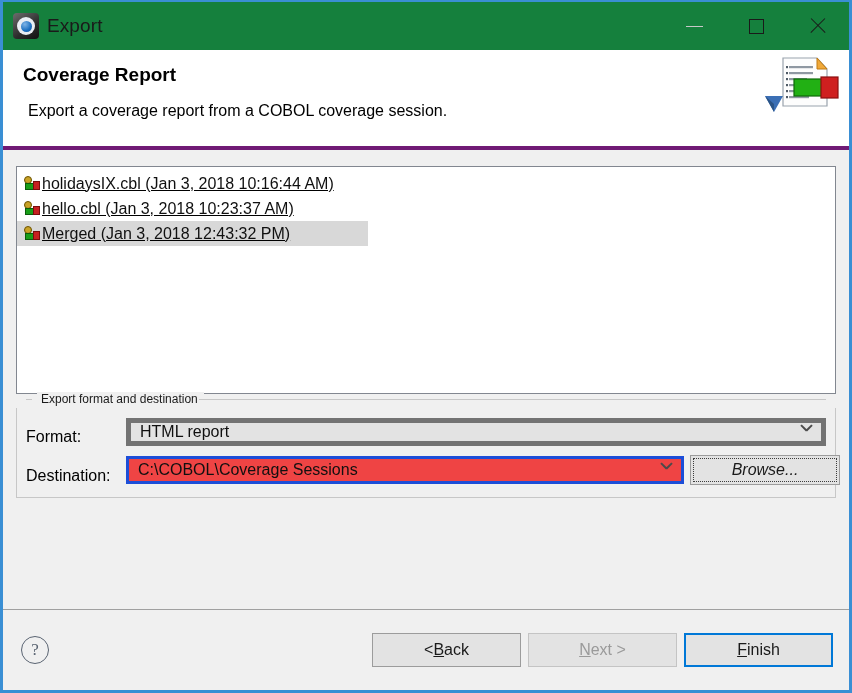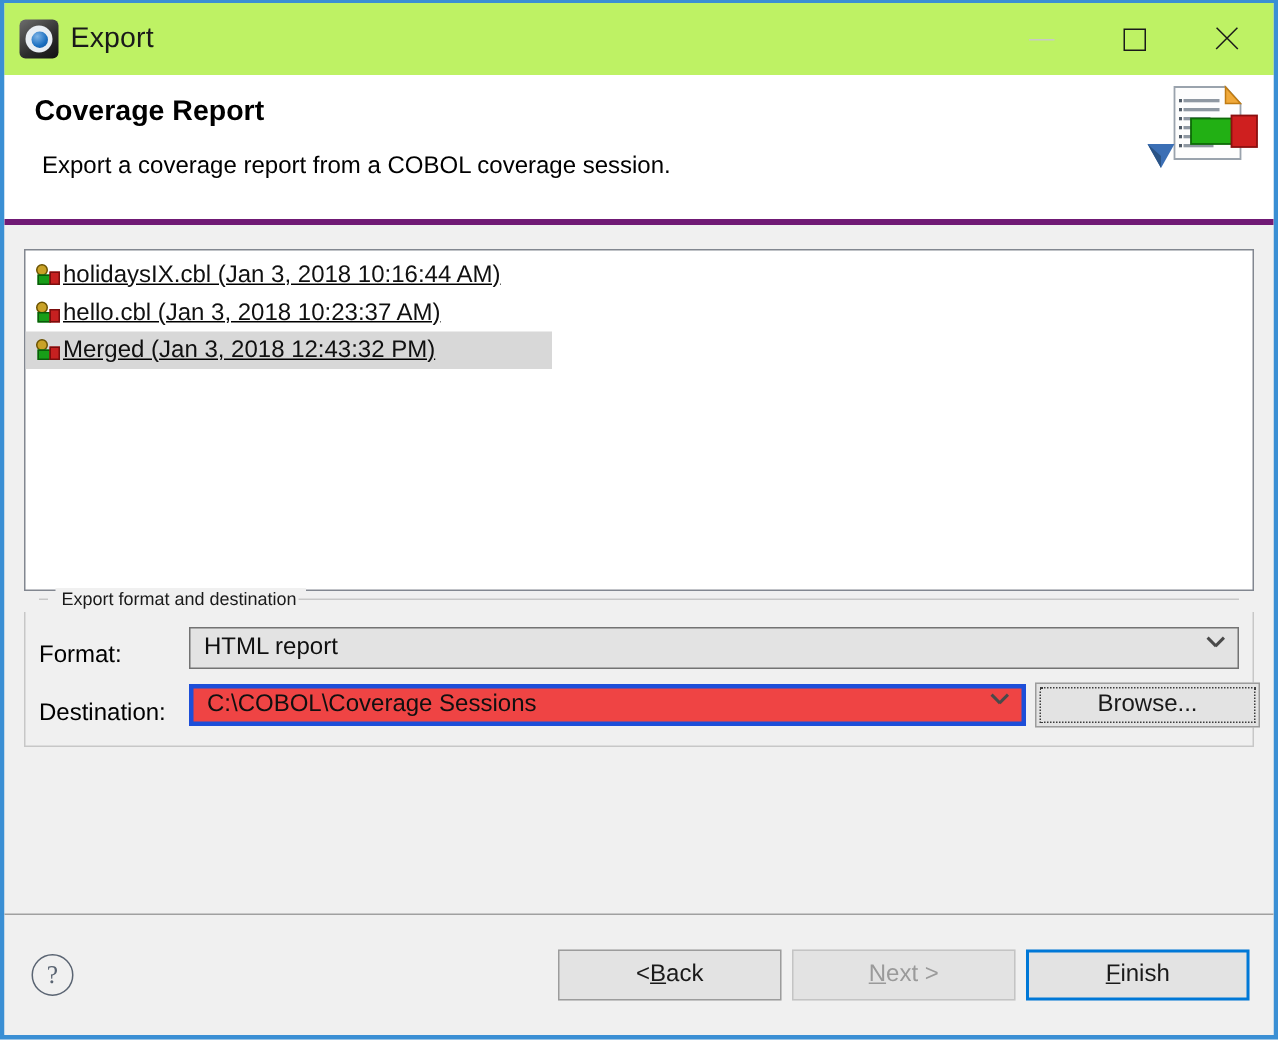--- a/index.html
+++ b/index.html
@@ -24,21 +24,21 @@
     border-top: 2px solid #3a8fd4;
     border-bottom: 3px solid #3a8fd4;
     background: #f0f0f0;
     display: flex;
     flex-direction: column;
   }
 
   
   .titlebar {
     height: 48px;
-    background: #bef264;
+    background: #15803d;
     display: flex;
     align-items: center;
     flex: 0 0 auto;
     position: relative;
   }
   .title-icon {
     width: 26px;
     height: 26px;
     margin-left: 10px;
     margin-right: 8px;
@@ -282,22 +282,23 @@
     box-sizing: border-box;
     display: flex;
     align-items: center;
     font-size: 16px;
     color: #101010;
     padding-left: 9px;
     padding-right: 30px;
   }
   .combo.readonly {
     background: #e3e3e3;
-    border: 1px solid #737373;
+    border: 5px solid #737373;
     flex: 1 1 auto;
+    align-items: flex-end;
   }
   .combo.editable {
     background: #ef4444;
     border: 3px solid #1d4ed8;
     width: 558px;
     flex: 0 0 auto;
   }
   .chev {
     position: absolute;
     right: 9px;
@@ -325,20 +326,21 @@
     background: #e3e3e3;
     border: 1px solid #9c9c9c;
     font-family: "Liberation Sans", sans-serif;
     font-size: 16px;
     color: #1a1a1a;
     display: flex;
     align-items: center;
     justify-content: center;
     position: relative;
     flex: 0 0 auto;
+    font-style: italic;
   }
   .browse-btn .focus-ring {
     position: absolute;
     left: 2px; right: 2px; top: 2px; bottom: 2px;
     border: 1px dotted #3c3c3c;
   }
 
   
   .footer {
     flex: 0 0 auto;

